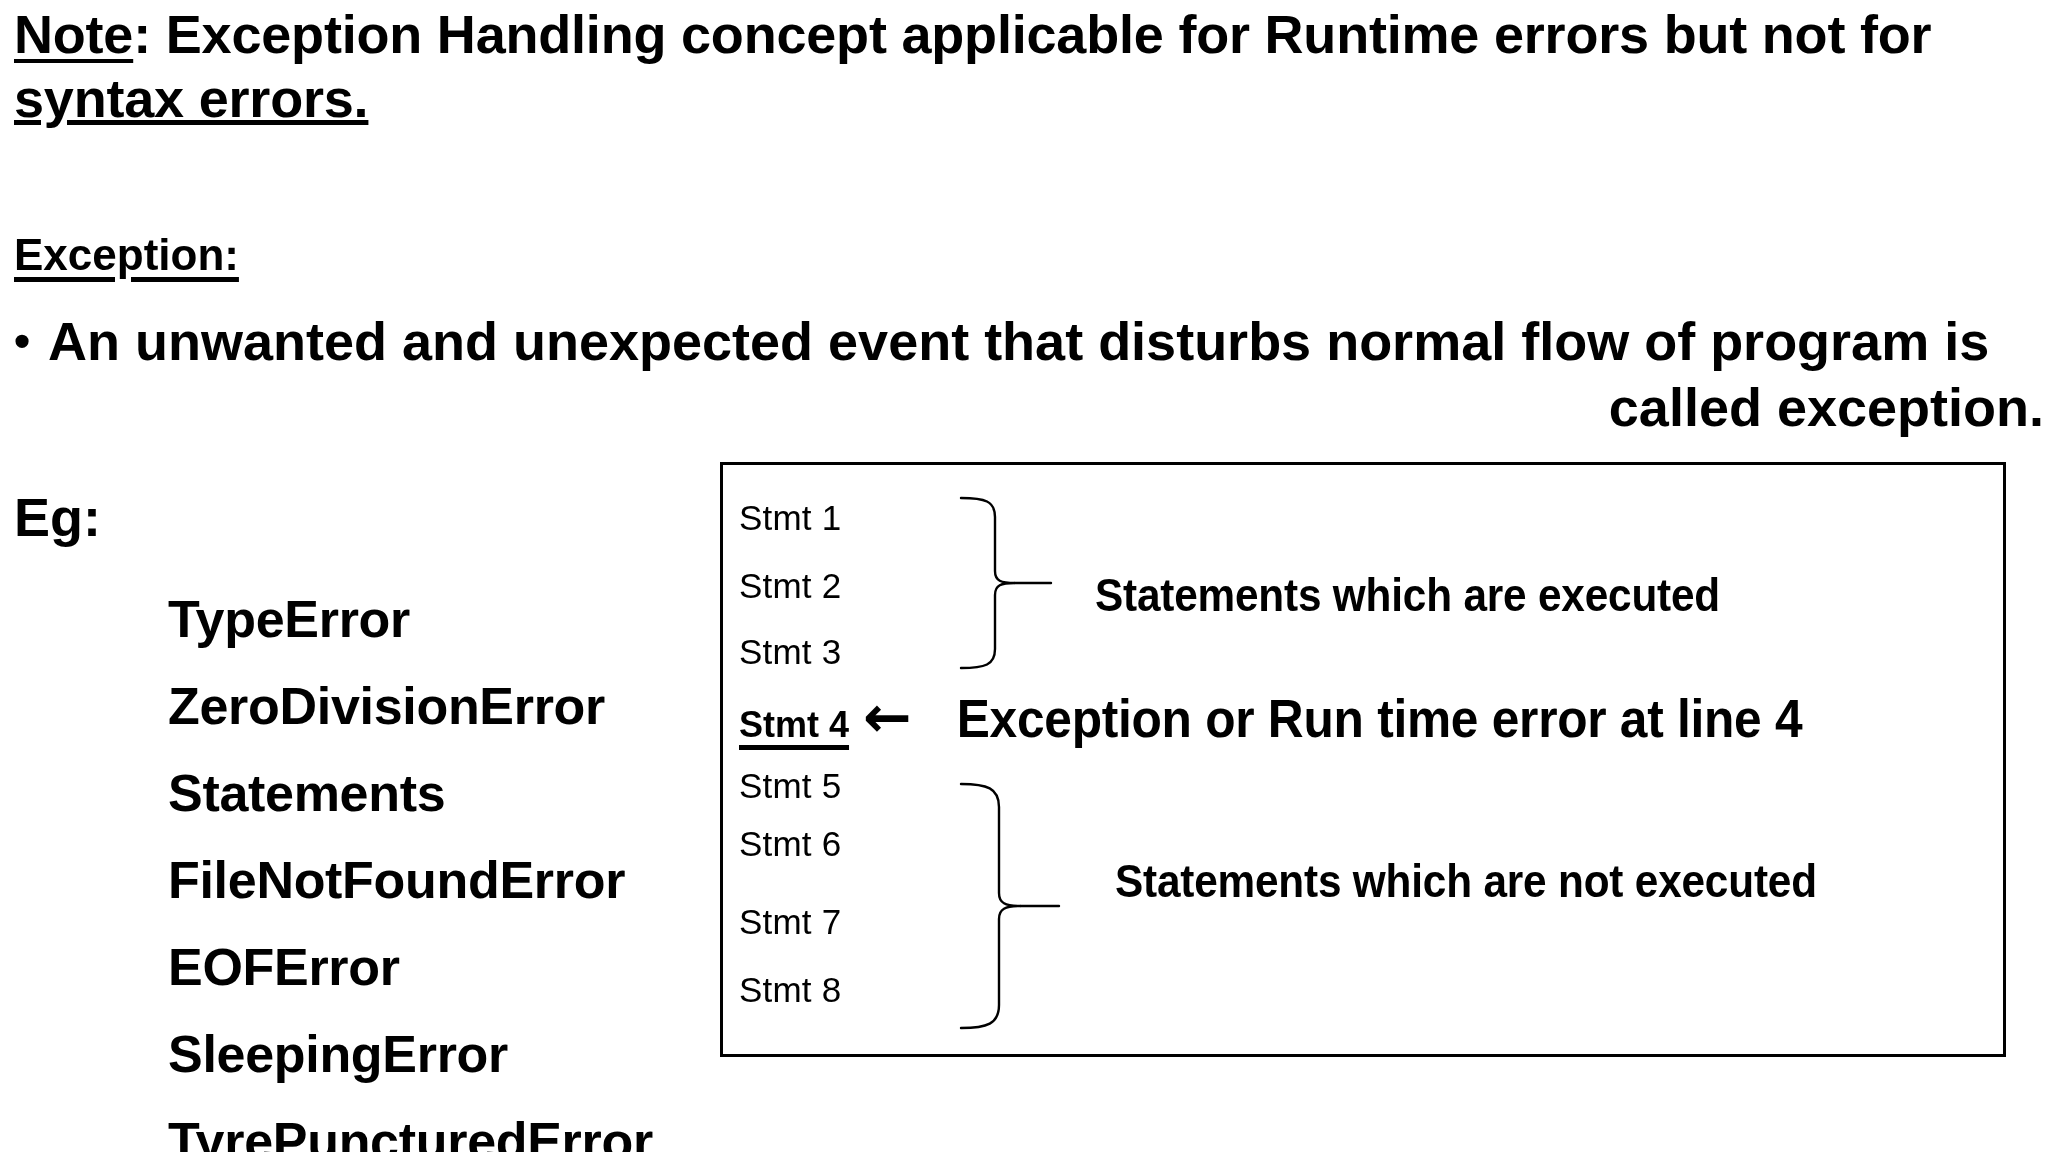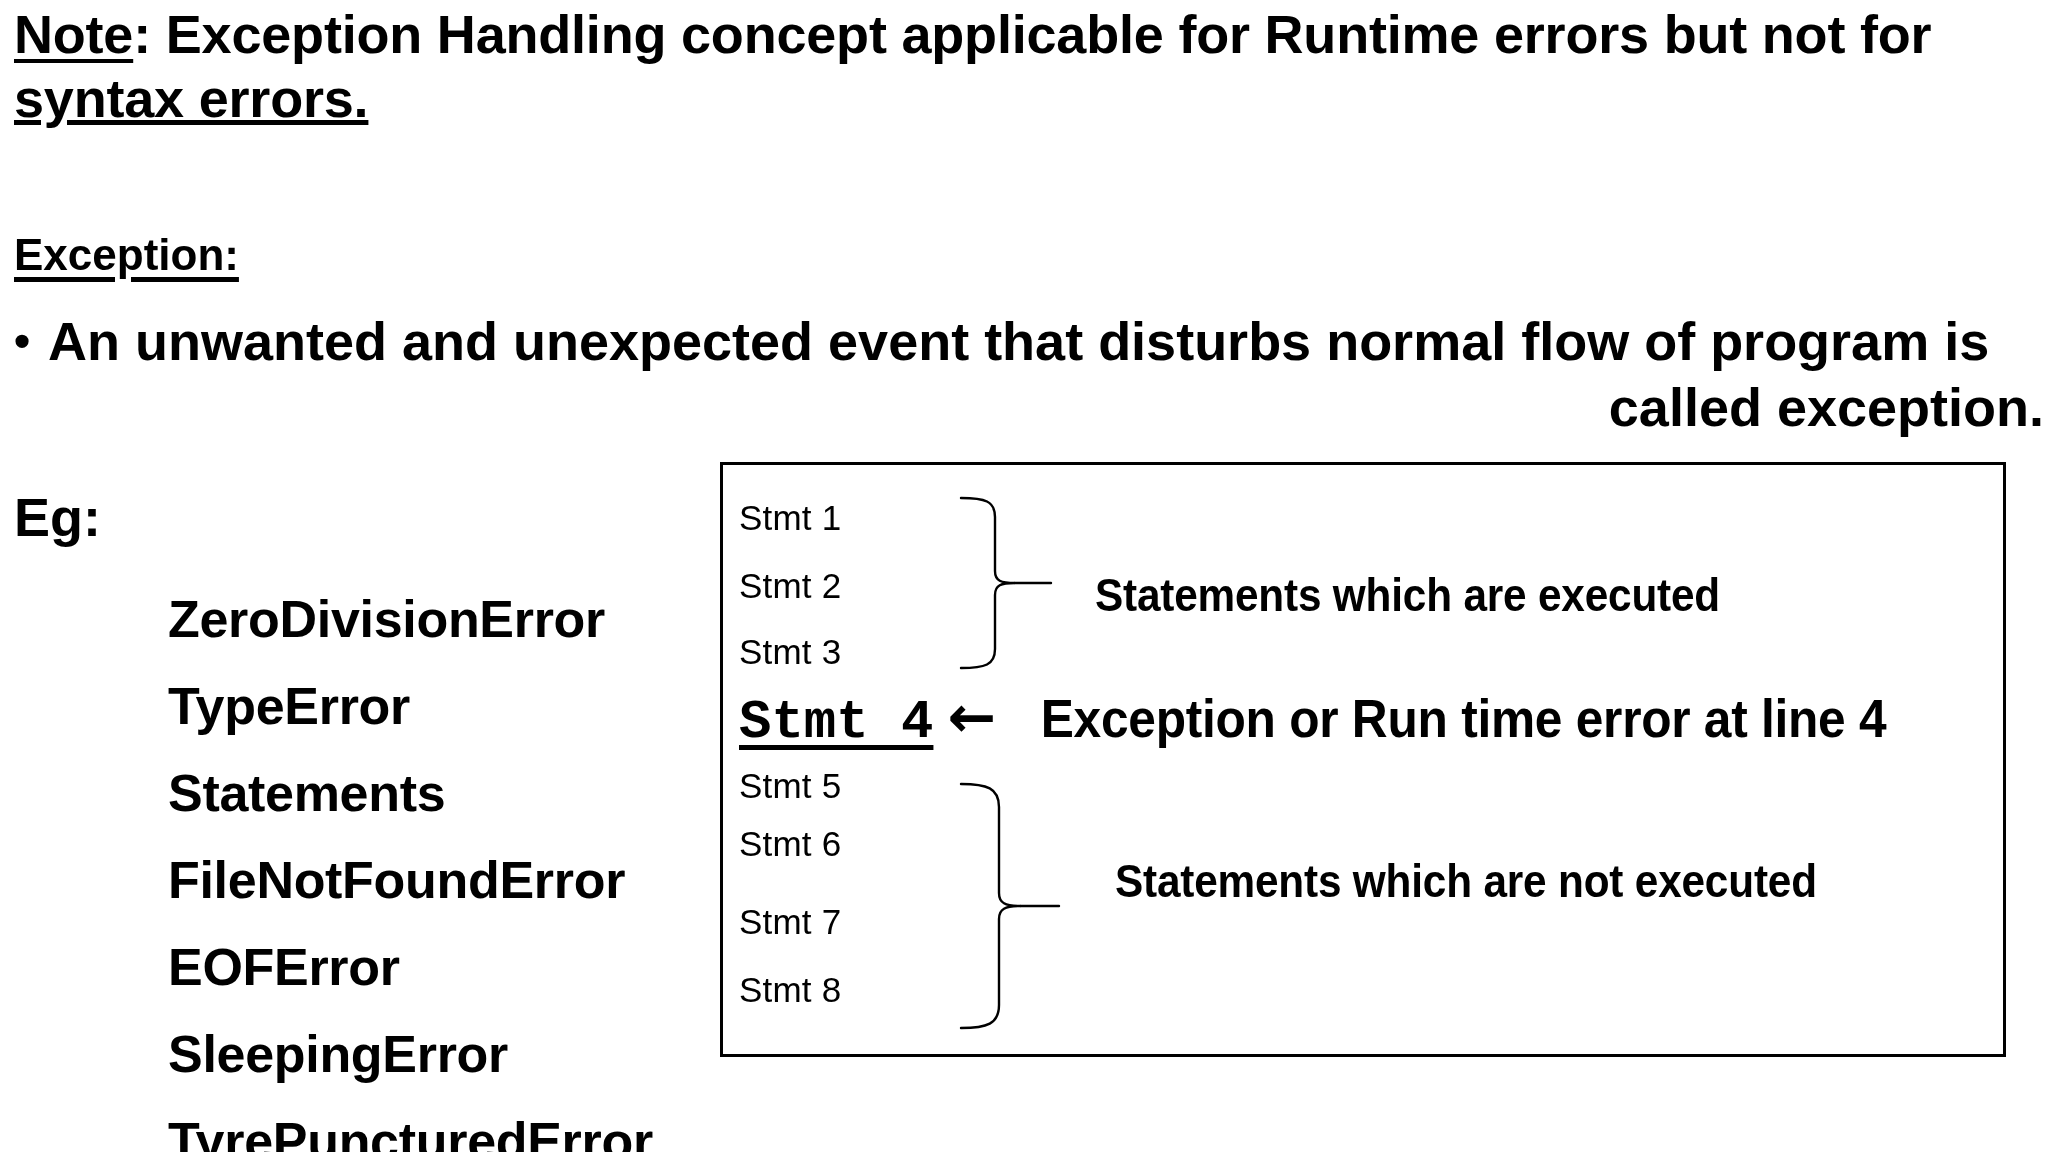--- a/index.html
+++ b/index.html
@@ -137,23 +137,23 @@
   #stmt4-row {
     position: absolute;
     left: 16px;
     top: 222px;
     white-space: nowrap;
     display: flex;
     align-items: baseline;
     gap: 0px;
   }
   #stmt4-label {
-    font-family: Liberation Mono, monospace;
-    font-weight: bold;
-    font-size: 54px;
+    font-family: Liberation Sans, sans-serif;
+    font-weight: bold;
+    font-size: 36px;
     line-height: 60px;
     text-decoration: underline;
     text-underline-offset: 8px;
     text-decoration-thickness: 5px;
     letter-spacing: 0px;
   }
   #stmt4-arrow {
     font-size: 58px;
     line-height: 60px;
     font-weight: bold;
@@ -210,22 +210,22 @@
     <span class="bullet-dot">•</span>
     <span class="bullet-text">
       <span>An unwanted and unexpected event that disturbs normal flow of program is</span>
       <span class="lastline" style="display:block">called exception.</span>
     </span>
   </div>
 
   <div id="eg-label">Eg:</div>
 
   <div id="error-list">
+    <div class="err-item">TypeError</div>
     <div class="err-item">ZeroDivisionError</div>
-    <div class="err-item">TypeError</div>
     <div class="err-item">Statements</div>
     <div class="err-item">FileNotFoundError</div>
     <div class="err-item">EOFError</div>
     <div class="err-item">SleepingError</div>
     <div class="err-item">TyrePuncturedError</div>
   </div>
 
   <div id="diagram-box">
 
     <div class="stmt stmt1">Stmt 1</div>

